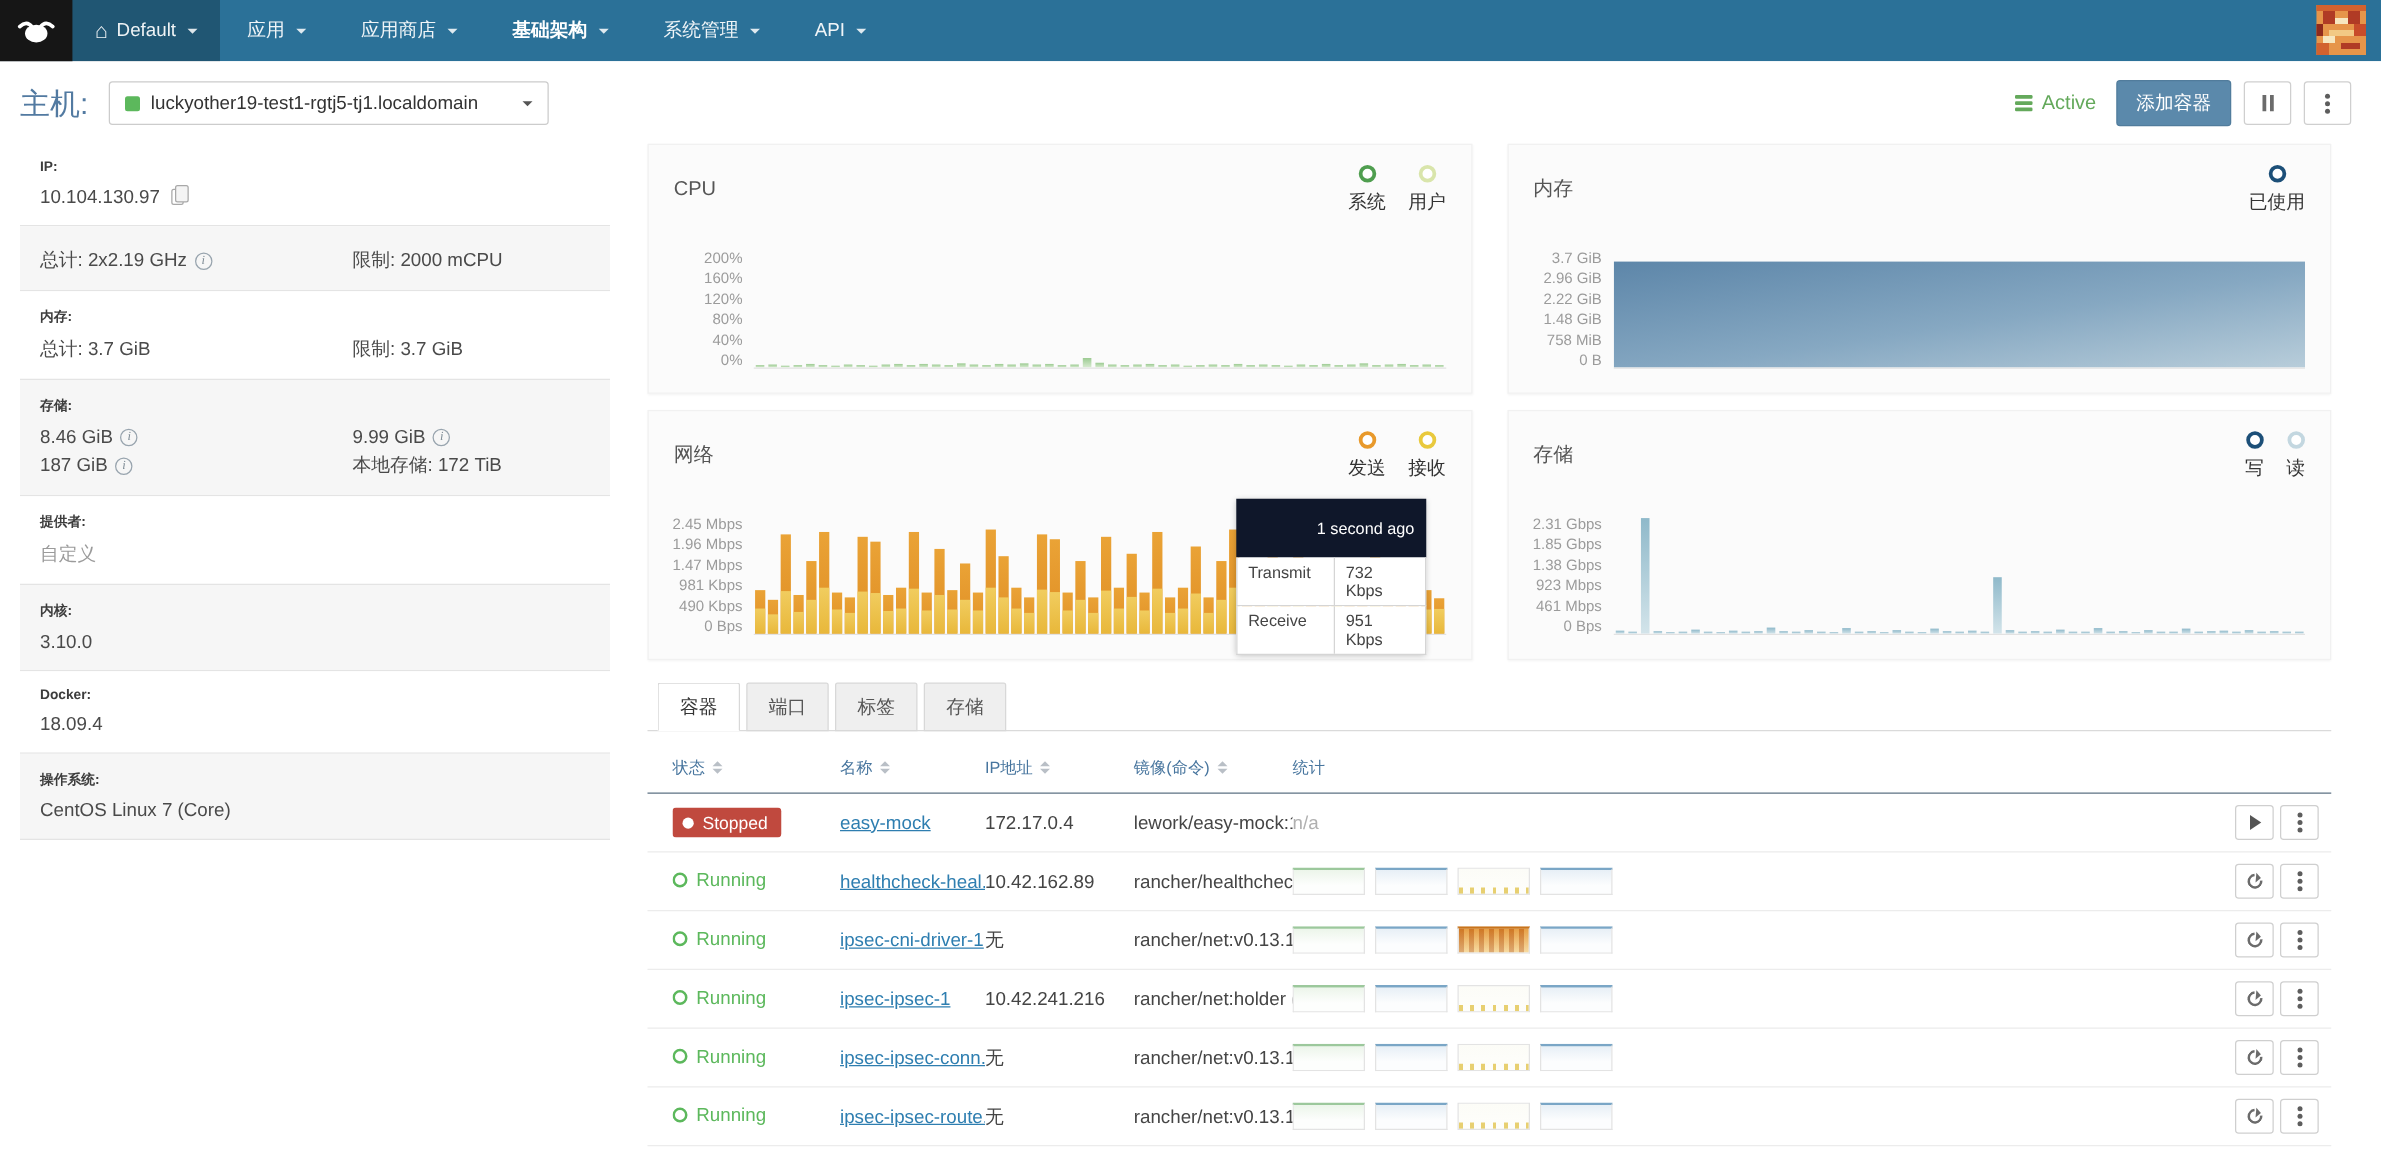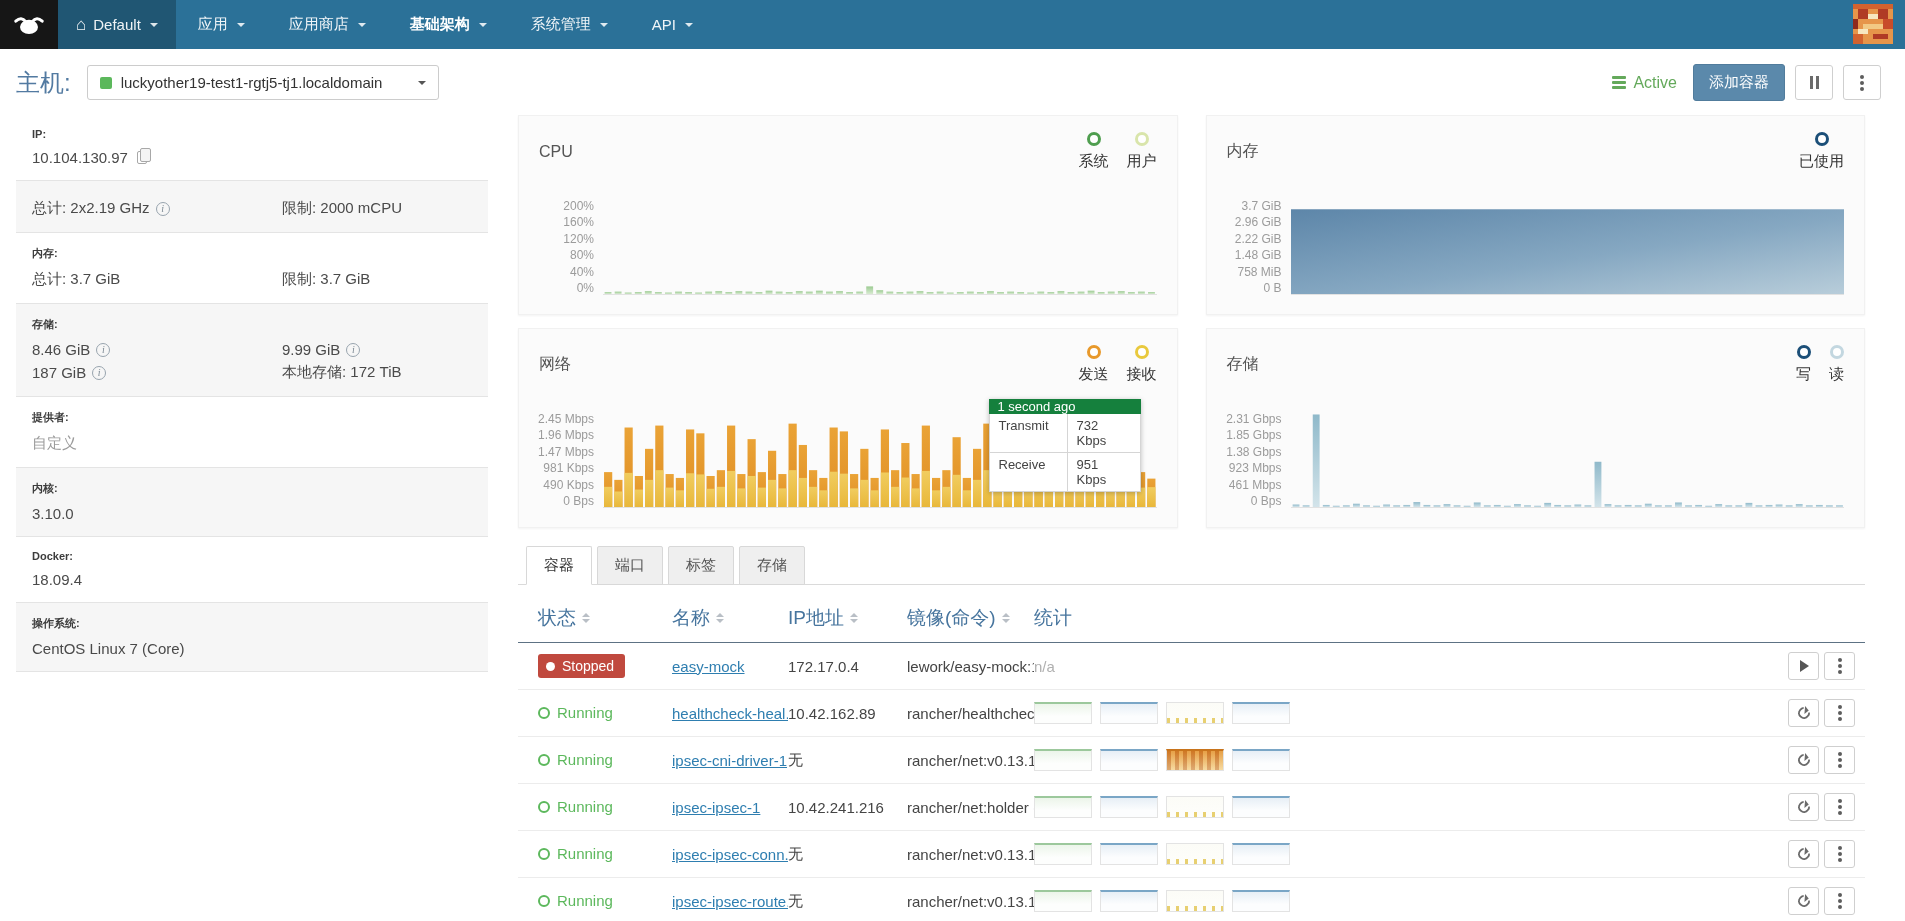--- a/index.html
+++ b/index.html
@@ -65,34 +65,34 @@
   .chart-title{font-size:16px;color:#555;}
   .legend{margin-left:auto;display:flex;gap:18px;}
   .legend-item{display:flex;align-items:center;gap:6px;font-size:15px;color:#333;cursor:pointer;flex-direction:column;}
   .legend-dot{width:14px;height:14px;border-radius:50%;border:3.5px solid;background:#fff;flex:0 0 auto;}
   .chart-body{display:flex;margin-top:28px;padding:0 20px 0 8px;height:96px;}
   .y-axis{width:76px;display:flex;flex-direction:column;justify-content:space-between;align-items:flex-end;padding-right:9px;font-size:12px;color:#9b9b9b;flex:0 0 auto;}
   .plot{flex:1;position:relative;border-bottom:1px solid #e2e2e2;min-width:0;}
   .plot svg{position:absolute;inset:0;width:100%;height:100%;}
 
   .net-tooltip{position:absolute;top:70px;right:36px;width:152px;box-shadow:0 1px 5px rgba(0,0,0,.25);font-size:13px;z-index:5;}
-  .tip-head{background:#15803d;color:#fff;padding:0 9px;}
+  .tip-head{background:#0f172a;color:#fff;padding:16px 9px;text-align:right;}
   .tip-row{display:flex;background:#fff;border:1px solid #d5d5d5;border-top:none;color:#444;}
   .tip-label{flex:1;padding:4px 9px;border-right:1px solid #d5d5d5;}
   .tip-value{width:72px;padding:4px 9px;}
 
   
   .tabs{display:flex;margin-top:18px;border-bottom:1px solid #dadada;padding-left:8px;}
   .tab{padding:9px 17px;font-size:15px;color:#555;background:#efefef;border:1px solid #d8d8d8;margin-right:5px;margin-bottom:-1px;border-radius:2px 2px 0 0;cursor:pointer;}
   .tab.active{background:#fff;border-bottom-color:#fff;color:#333;}
 
   
   .grid-row{display:grid;grid-template-columns:134px 116px 119px 127px 1fr 96px;align-items:center;padding-left:20px;padding-right:10px;}
   .thead{padding-top:20px;padding-bottom:11px;border-bottom:1px solid #5d7284;}
-  .th{display:flex;align-items:center;font-size:19px;color:#47759e;}
+  .th{display:flex;align-items:center;font-size:13px;color:#47759e;}
   .sort{display:inline-flex;flex-direction:column;gap:2px;margin-left:6px;}
   .sort i{width:0;height:0;border-left:4px solid transparent;border-right:4px solid transparent;display:block;}
   .sort .up{border-bottom:4px solid #b9bfc6;}
   .sort .down{border-top:4px solid #b9bfc6;}
   .trow{height:47px;border-bottom:1px solid #ececec;}
   .td{overflow:hidden;white-space:nowrap;font-size:15px;color:#454545;}
   .badge-stopped{display:inline-flex;align-items:center;gap:7px;background:#c0493e;color:#fff;font-size:14px;border-radius:3px;padding:4px 11px 4px 8px;}
   .badge-stopped .dot{width:9px;height:9px;border-radius:50%;background:#fff;display:block;}
   .running{display:inline-flex;align-items:center;gap:7px;color:#5cb85c;font-size:15px;}
   .running .ring{width:12px;height:12px;border:2px solid #5cb85c;border-radius:50%;display:block;background:transparent;}

